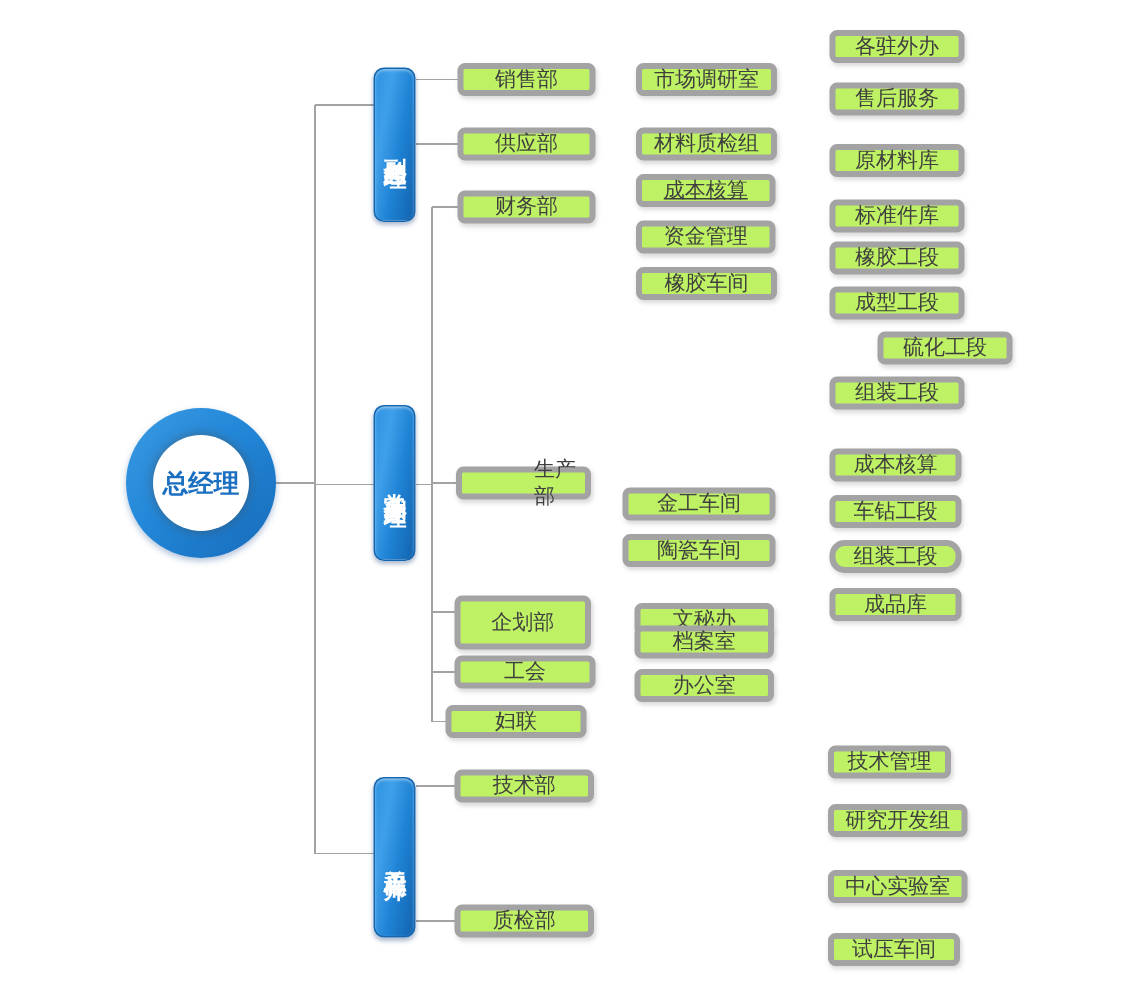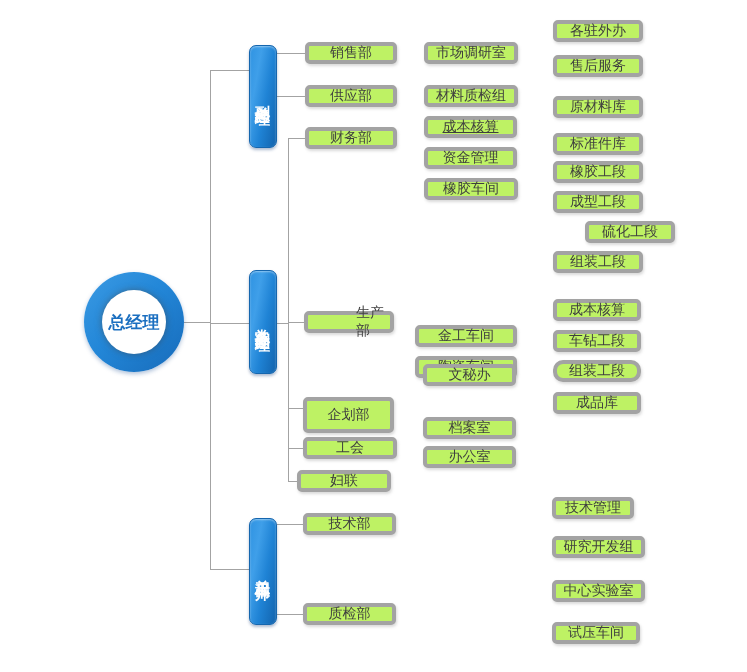--- a/index.html
+++ b/index.html
@@ -101,21 +101,21 @@
     </div>
     <div class="node box" style="left: 424px; top: 178px; width: 94px; height: 22px;">
       <span class="lbl">橡胶车间</span>
     </div>
     <div class="node box" style="left: 415px; top: 325px; width: 102px; height: 22px;">
       <span class="lbl">金工车间</span>
     </div>
     <div class="node box" style="left: 415px; top: 356px; width: 102px; height: 22px;">
       <span class="lbl">陶瓷车间</span>
     </div>
-    <div class="node box" style="left: 423px; top: 364px; width: 93px; height: 22px;">
+    <div class="node box" style="left: 423px; top: 402px; width: 93px; height: 22px;">
       <span class="lbl">文秘办</span>
     </div>
     <div class="node box" style="left: 423px; top: 417px; width: 93px; height: 22px;">
       <span class="lbl">档案室</span>
     </div>
     <div class="node box" style="left: 423px; top: 446px; width: 93px; height: 22px;">
       <span class="lbl">办公室</span>
     </div>
     <div class="node box" style="left: 553px; top: 20px; width: 90px; height: 22px;">
       <span class="lbl">各驻外办</span>

